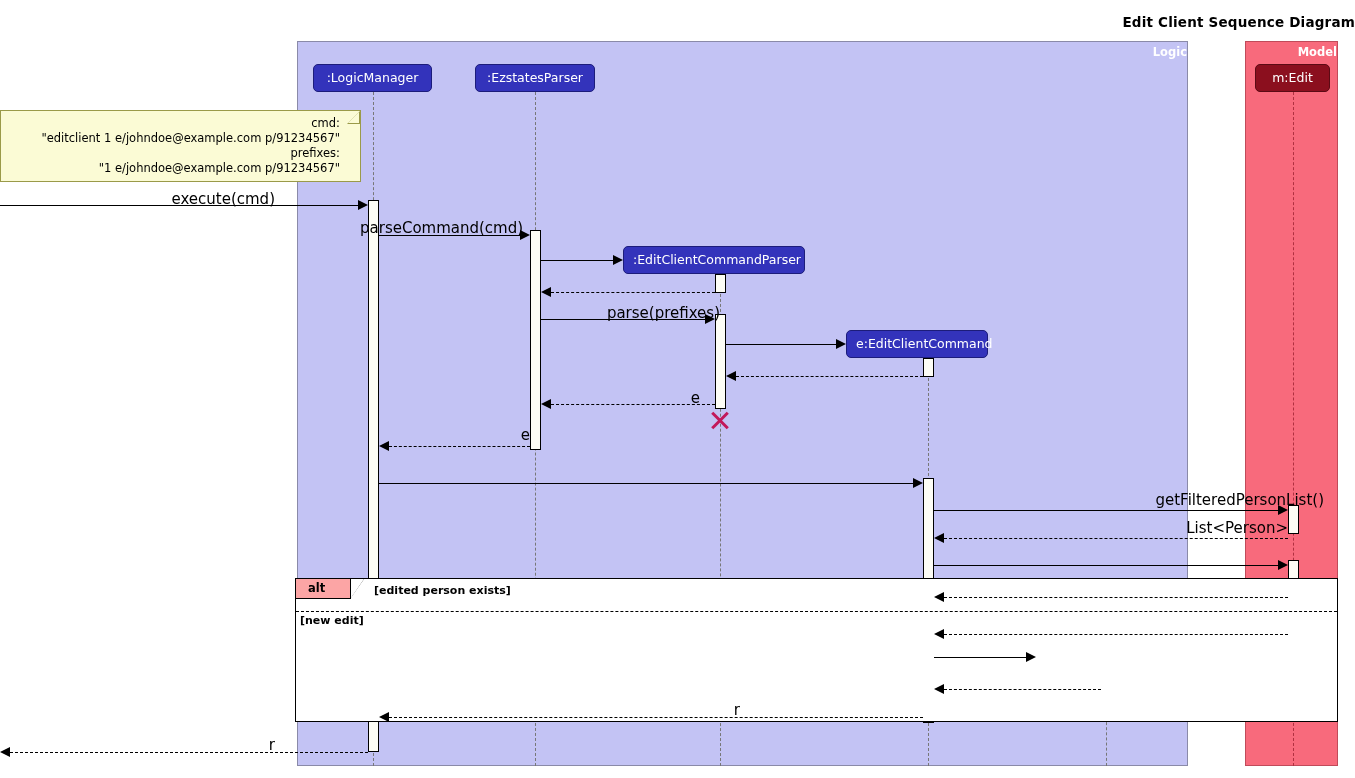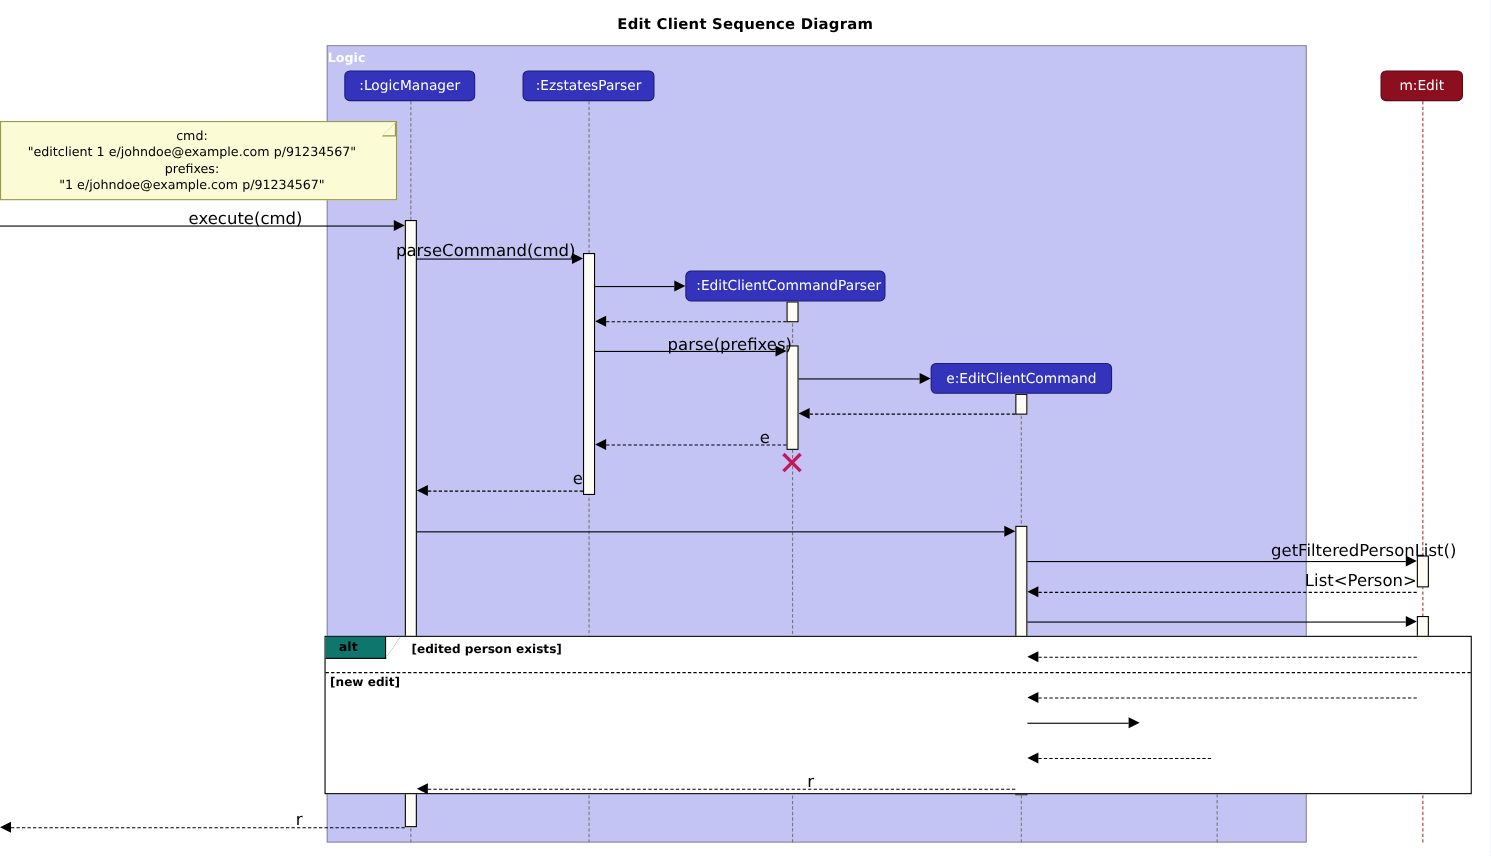--- a/index.html
+++ b/index.html
@@ -16,21 +16,21 @@
     height: 778px;
     background: #ffffff;
     overflow: hidden;
   }
   .abs { position: absolute; }
 
   
   .diagram-title {
     left: 0; top: 14px;
     width: 1355px;
-    text-align: center;
+    text-align: right;
     font-size: 13.5px;
     font-weight: bold;
     color: #000000;
     letter-spacing: 0.2px;
   }
 
   
   .package {
     box-sizing: border-box;
     border: 1px solid #8a8aa8;
@@ -41,21 +41,21 @@
     background: #c3c3f4;
   }
   .package-model {
     left: 1245px; top: 41px;
     width: 93px; height: 725px;
     background: #f86a7c;
     border-color: #c04b5a;
   }
   .package-label {
     width: 100%;
-    text-align: left;
+    text-align: right;
     font-size: 11.5px;
     font-weight: bold;
     color: #ffffff;
     margin-top: 3px;
     pointer-events: none;
   }
 
   
   .lifeline {
     width: 0;
@@ -119,21 +119,21 @@
     border-right: 10px solid #000000;
   }
 
   
   .note {
     box-sizing: border-box;
     background: #fbfbd5;
     border: 1px solid #9a9a49;
     font-size: 11.5px;
     color: #000000;
-    text-align: center;
+    text-align: right;
     line-height: 15px;
     padding: 5px 20px 6px 8px;
   }
   .note-fold {
     right: 0; top: 0;
     width: 0; height: 0;
     border-left: 13px solid transparent;
     border-bottom: 13px solid #9a9a49;
   }
   .note-fold-inner {
@@ -156,21 +156,21 @@
   .destroy span:last-child  { transform: rotate(-45deg); }
 
   
   .frag {
     box-sizing: border-box;
     border: 1.5px solid #000000;
     background: #ffffff;
   }
   .frag-tag {
     box-sizing: border-box;
-    background: #0f766e;
+    background: #fca5a5;
     border-right: 1.5px solid #000000;
     border-bottom: 1.5px solid #000000;
     font-size: 11.5px;
     font-weight: bold;
     color: #000000;
     line-height: 18px;
     padding-left: 12px;
   }
   .frag-tag-notch {
     width: 0; height: 0;
@@ -198,35 +198,38 @@
 <body>
 
 <div id="canvas">
 
   <div class="abs diagram-title">Edit Client Sequence Diagram</div>
 
   <div class="abs package package-logic">
     <div class="package-label">Logic</div>
   </div>
 
+  <div class="abs package package-model">
+    <div class="package-label">Model</div>
+  </div>
 
   <div class="abs lifeline" style="left:373px; top:92px; height:674px;"></div>
   <div class="abs lifeline" style="left:535px; top:92px; height:674px;"></div>
   <div class="abs lifeline" style="left:720px; top:274px; height:492px;"></div>
   <div class="abs lifeline" style="left:928px; top:358px; height:408px;"></div>
   <div class="abs lifeline" style="left:1106px; top:671px; height:95px;"></div>
   <div class="abs lifeline lifeline-red" style="left:1293px; top:92px; height:674px;"></div>
 
   <div class="abs participant" style="left:313px; top:64px; width:119px;">:LogicManager</div>
 
   <div class="abs participant" style="left:475px; top:64px; width:120px;">:EzstatesParser</div>
 
   <div class="abs participant" style="left:623px; top:246px; width:182px;">:EditClientCommandParser</div>
 
-  <div class="abs participant" style="left:846px; top:330px; width:165px;">e:EditClientCommand</div>
+  <div class="abs participant" style="left:846px; top:330px; width:142px;">e:EditClientCommand</div>
 
   <div class="abs participant" style="left:1036px; top:643px; width:139px;">r:CommandResult</div>
 
   <div class="abs participant model-box" style="left:1255px; top:64px; width:75px;">m:Edit</div>
 
   <div class="abs note" style="left:0px; top:110px; width:361px; height:72px;">
     <span class="note-line">cmd:</span>
     <span class="note-line">"editclient 1 e/johndoe@example.com p/91234567"</span>
     <span class="note-line">prefixes:</span>
     <span class="note-line">"1 e/johndoe@example.com p/91234567"</span>

